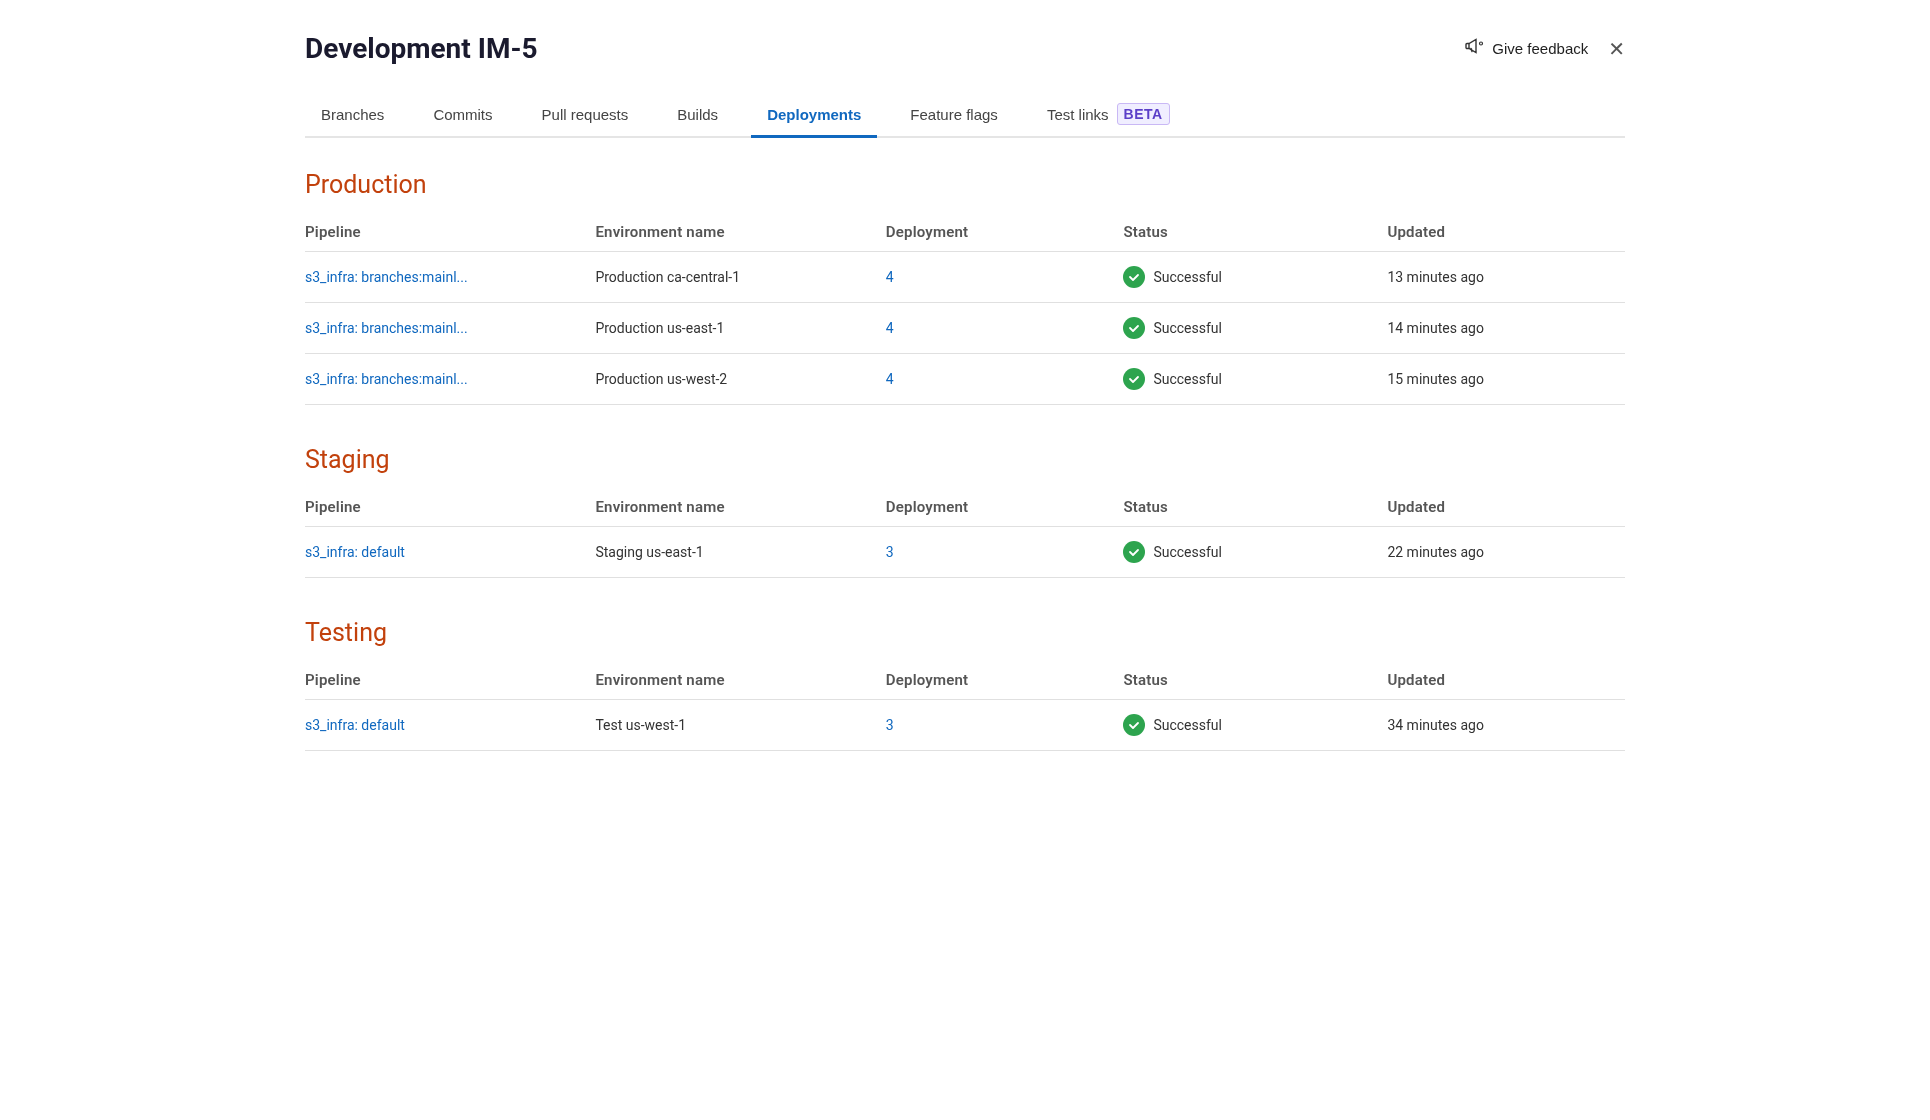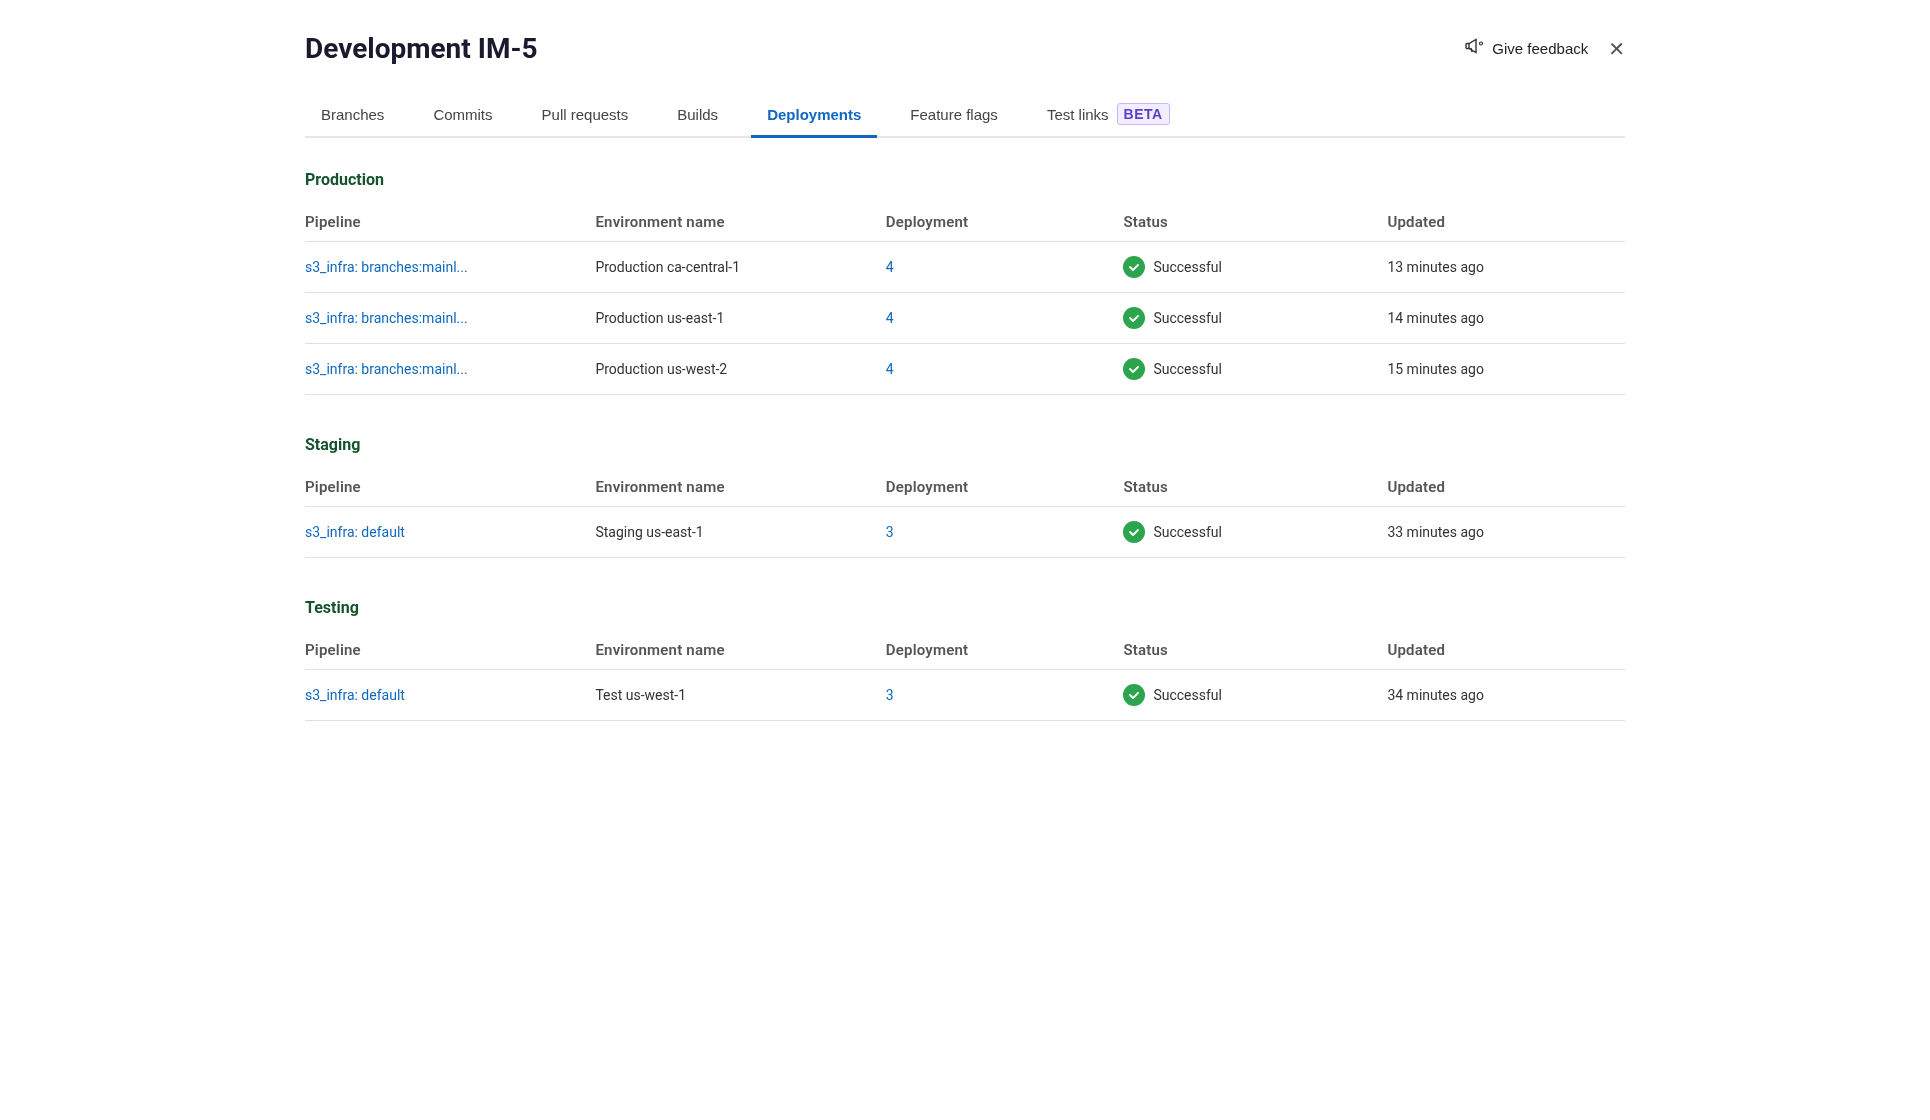--- a/index.html
+++ b/index.html
@@ -87,23 +87,23 @@
       font-weight: 600;
       padding: 2px 6px;
       border-radius: 3px;
       border: 1px solid #c9b8f5;
       letter-spacing: 0.5px;
     }
     .section {
       margin-bottom: 40px;
     }
     .section-title {
-      font-size: 16px;
-      font-weight: 700;
-      color: #14532d;
+      font-size: 25px;
+      font-weight: 400;
+      color: #c2410c;
       margin-bottom: 16px;
     }
     .deployments-table {
       width: 100%;
       border-collapse: collapse;
     }
     .deployments-table thead tr {
       border-bottom: 1px solid #e0e0e0;
     }
     .deployments-table th {
@@ -294,21 +294,21 @@
               <td>
                 <div class="status-cell">
                   <div class="status-icon">
                     <svg viewBox="0 0 12 12" fill="none" xmlns="http://www.w3.org/2000/svg">
                       <path d="M2 6l3 3 5-5" stroke="white" stroke-width="1.8" stroke-linecap="round" stroke-linejoin="round"></path>
                     </svg>
                   </div>
                   <span class="status-text">Successful</span>
                 </div>
               </td>
-              <td>33 minutes ago</td>
+              <td>22 minutes ago</td>
             </tr>
           </tbody>
         </table>
       </div>
       <div class="section">
         <h2 class="section-title">Testing</h2>
         <table class="deployments-table">
           <thead>
             <tr>
               <th class="col-pipeline">Pipeline</th>

